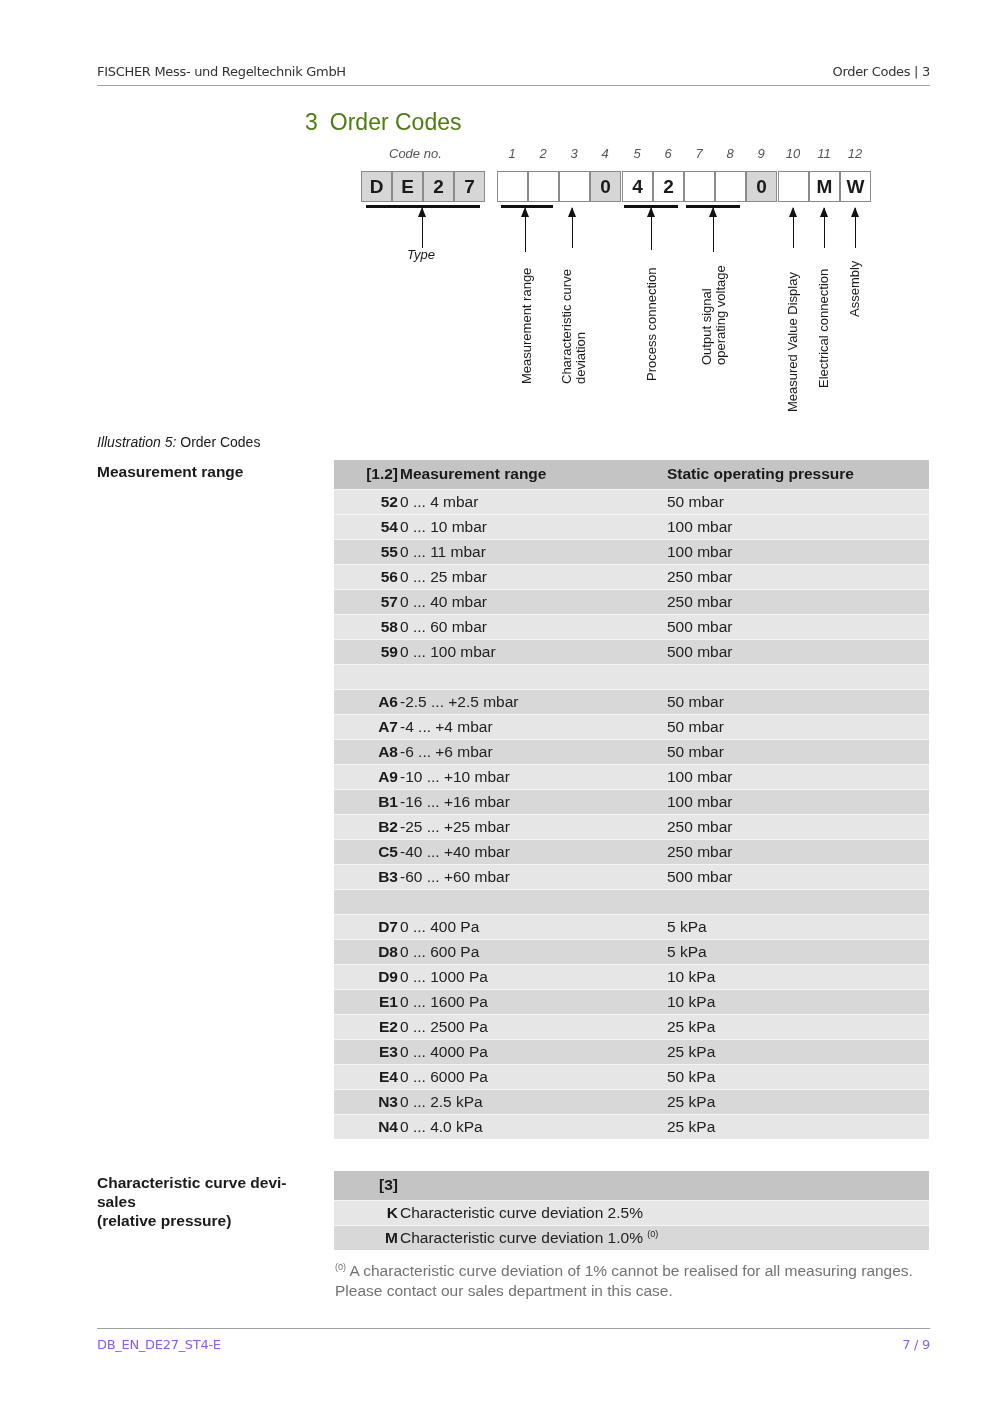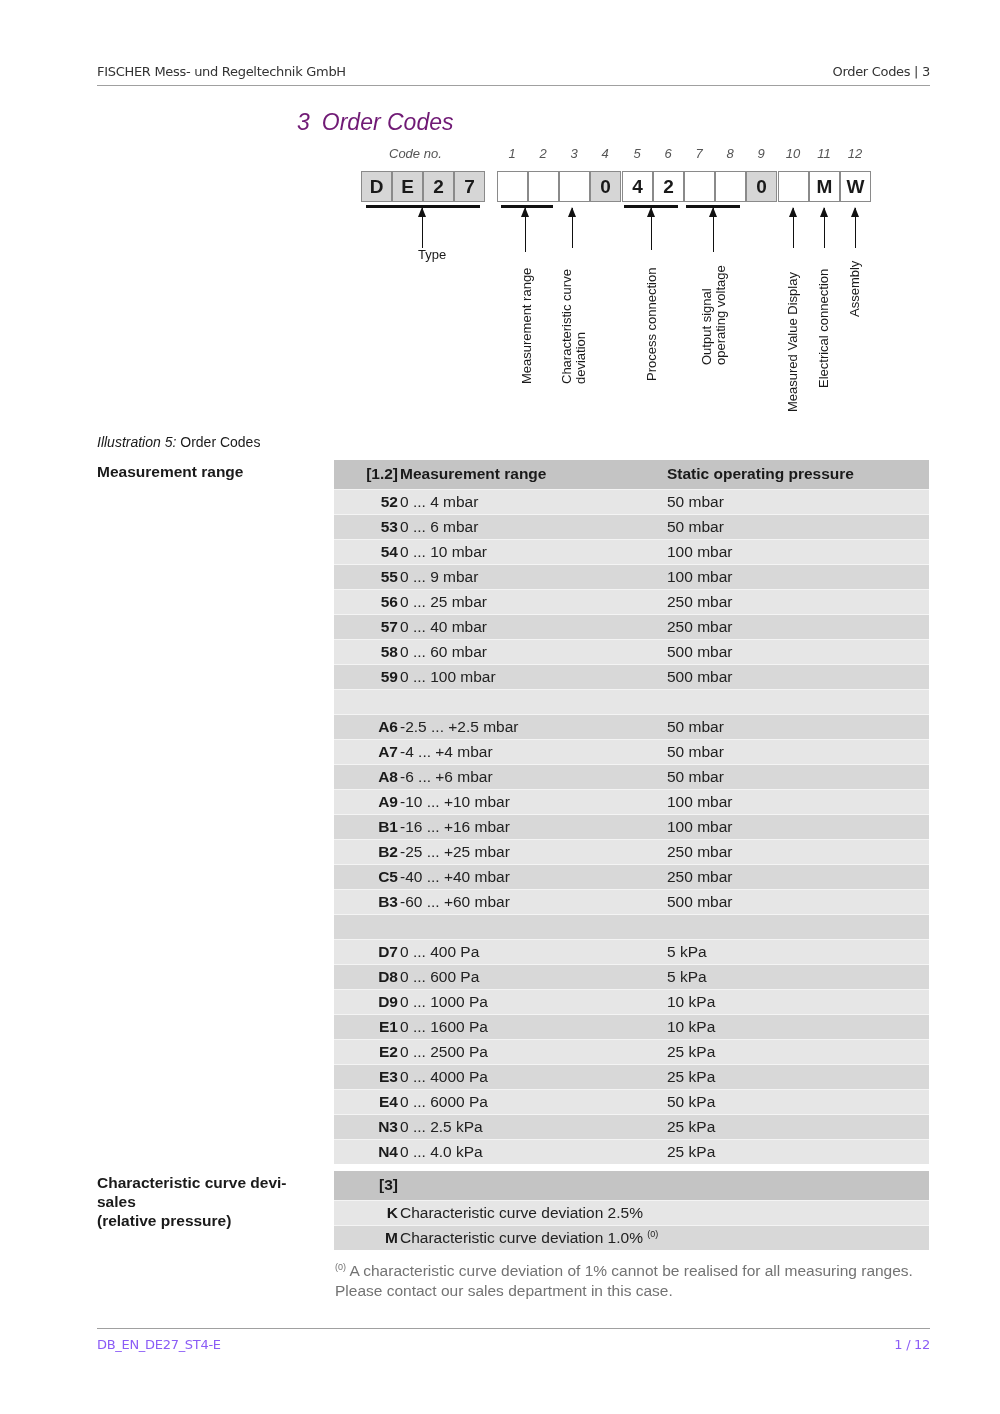--- a/index.html
+++ b/index.html
@@ -3,21 +3,21 @@
   <meta charset="utf-8">
   <style>
     * { box-sizing: border-box; margin: 0; padding: 0; }
     html, body { width: 1000px; height: 1414px; background: #ffffff; }
     body { position: relative; font-family: "Liberation Sans", sans-serif; color: #1a1a1a; overflow: hidden; }
 
     .page-header { position: absolute; left: 97px; top: 62px; width: 833px; height: 24px; border-bottom: 1px solid #a0a0a0; font-family: "DejaVu Sans", sans-serif; font-size: 13px; color: #333; }
     .page-header .left { position: absolute; left: 0; top: 2px; letter-spacing: -0.3px; }
     .page-header .right { position: absolute; right: 0; top: 2px; letter-spacing: -0.3px; }
 
-    .section-title { position: absolute; left: 297px; top: 109px; font-size: 23px; color: #701a75; font-style: italic; }
+    .section-title { position: absolute; left: 305px; top: 109px; font-size: 23px; color: #4d7c0f; }
     .section-title .num { margin-right: 12px; }
 
     
     .code-label { position: absolute; top: 146px; font-size: 13px; font-style: italic; color: #555; }
     .pos-num { position: absolute; top: 146px; font-size: 13px; font-style: italic; color: #555; width: 30px; text-align: center; }
     .box { position: absolute; top: 171px; width: 31px; height: 31px; border: 1px solid #8a8a8a; background: #fff; font-size: 19px; font-weight: bold; text-align: center; line-height: 29px; color: #1a1a1a; }
     .box.fixed { background: #d6d6d6; }
     .bar { position: absolute; top: 205px; height: 3px; background: #111; }
     .arrow { position: absolute; width: 1px; background: #111; }
     .arrow::before { content: ""; position: absolute; top: -1px; left: -4px; border-left: 4.5px solid transparent; border-right: 4.5px solid transparent; border-bottom: 10px solid #111; }
@@ -99,21 +99,21 @@
 
   <div class="arrow" style="left:422px; top:208px; height:40px;"></div>
   <div class="arrow" style="left:525px; top:208px; height:44px;"></div>
   <div class="arrow" style="left:572px; top:208px; height:40px;"></div>
   <div class="arrow" style="left:651px; top:208px; height:42px;"></div>
   <div class="arrow" style="left:713px; top:208px; height:44px;"></div>
   <div class="arrow" style="left:793px; top:208px; height:40px;"></div>
   <div class="arrow" style="left:824px; top:208px; height:40px;"></div>
   <div class="arrow" style="left:855px; top:208px; height:40px;"></div>
 
-  <span class="diag-label" style="left:418px; top:247px;">Type</span>
+  <span class="diag-label" style="left:407px; top:247px;font-style:italic;">Type</span>
   <span class="vlabel" style="left:520px; top:384px;">Measurement range</span>
   <div class="vlabel" style="left:560px; top:384px;">
     <div>Characteristic curve</div>
     <div>deviation</div>
   </div>
   <span class="vlabel" style="left:645px; top:381px;">Process connection</span>
   <div class="vlabel" style="left:700px; top:365px;">
     <div>Output signal</div>
     <div>operating voltage</div>
   </div>
@@ -135,33 +135,28 @@
       <th class="c-range">Measurement range</th>
       <th class="c-static">Static operating pressure</th>
     </tr>
   </thead>
   <tbody id="mr-body">
       <tr class="odd">
         <td class="c-code">52</td>
         <td class="c-range">0 ... 4 mbar</td>
         <td class="c-static">50 mbar</td>
       </tr>
-      <tr class="even">
-        <td class="c-code">53</td>
-        <td class="c-range">0 ... 6 mbar</td>
-        <td class="c-static">50 mbar</td>
-      </tr>
       <tr class="odd">
         <td class="c-code">54</td>
         <td class="c-range">0 ... 10 mbar</td>
         <td class="c-static">100 mbar</td>
       </tr>
       <tr class="even">
         <td class="c-code">55</td>
-        <td class="c-range">0 ... 9 mbar</td>
+        <td class="c-range">0 ... 11 mbar</td>
         <td class="c-static">100 mbar</td>
       </tr>
       <tr class="odd">
         <td class="c-code">56</td>
         <td class="c-range">0 ... 25 mbar</td>
         <td class="c-static">250 mbar</td>
       </tr>
       <tr class="even">
         <td class="c-code">57</td>
         <td class="c-range">0 ... 40 mbar</td>
@@ -299,14 +294,14 @@
     </tr>
   </tbody>
 </table>
 
 <div class="footnote">
   <sup>(0)</sup><span> A characteristic curve deviation of 1% cannot be realised for all measuring ranges. Please contact our sales department in this case.</span>
 </div>
 
 <div class="page-footer">
   <span class="left">DB_EN_DE27_ST4-E</span>
-  <span class="right">1 / 12</span>
+  <span class="right">7 / 9</span>
 </div>
 
 </body></html>

